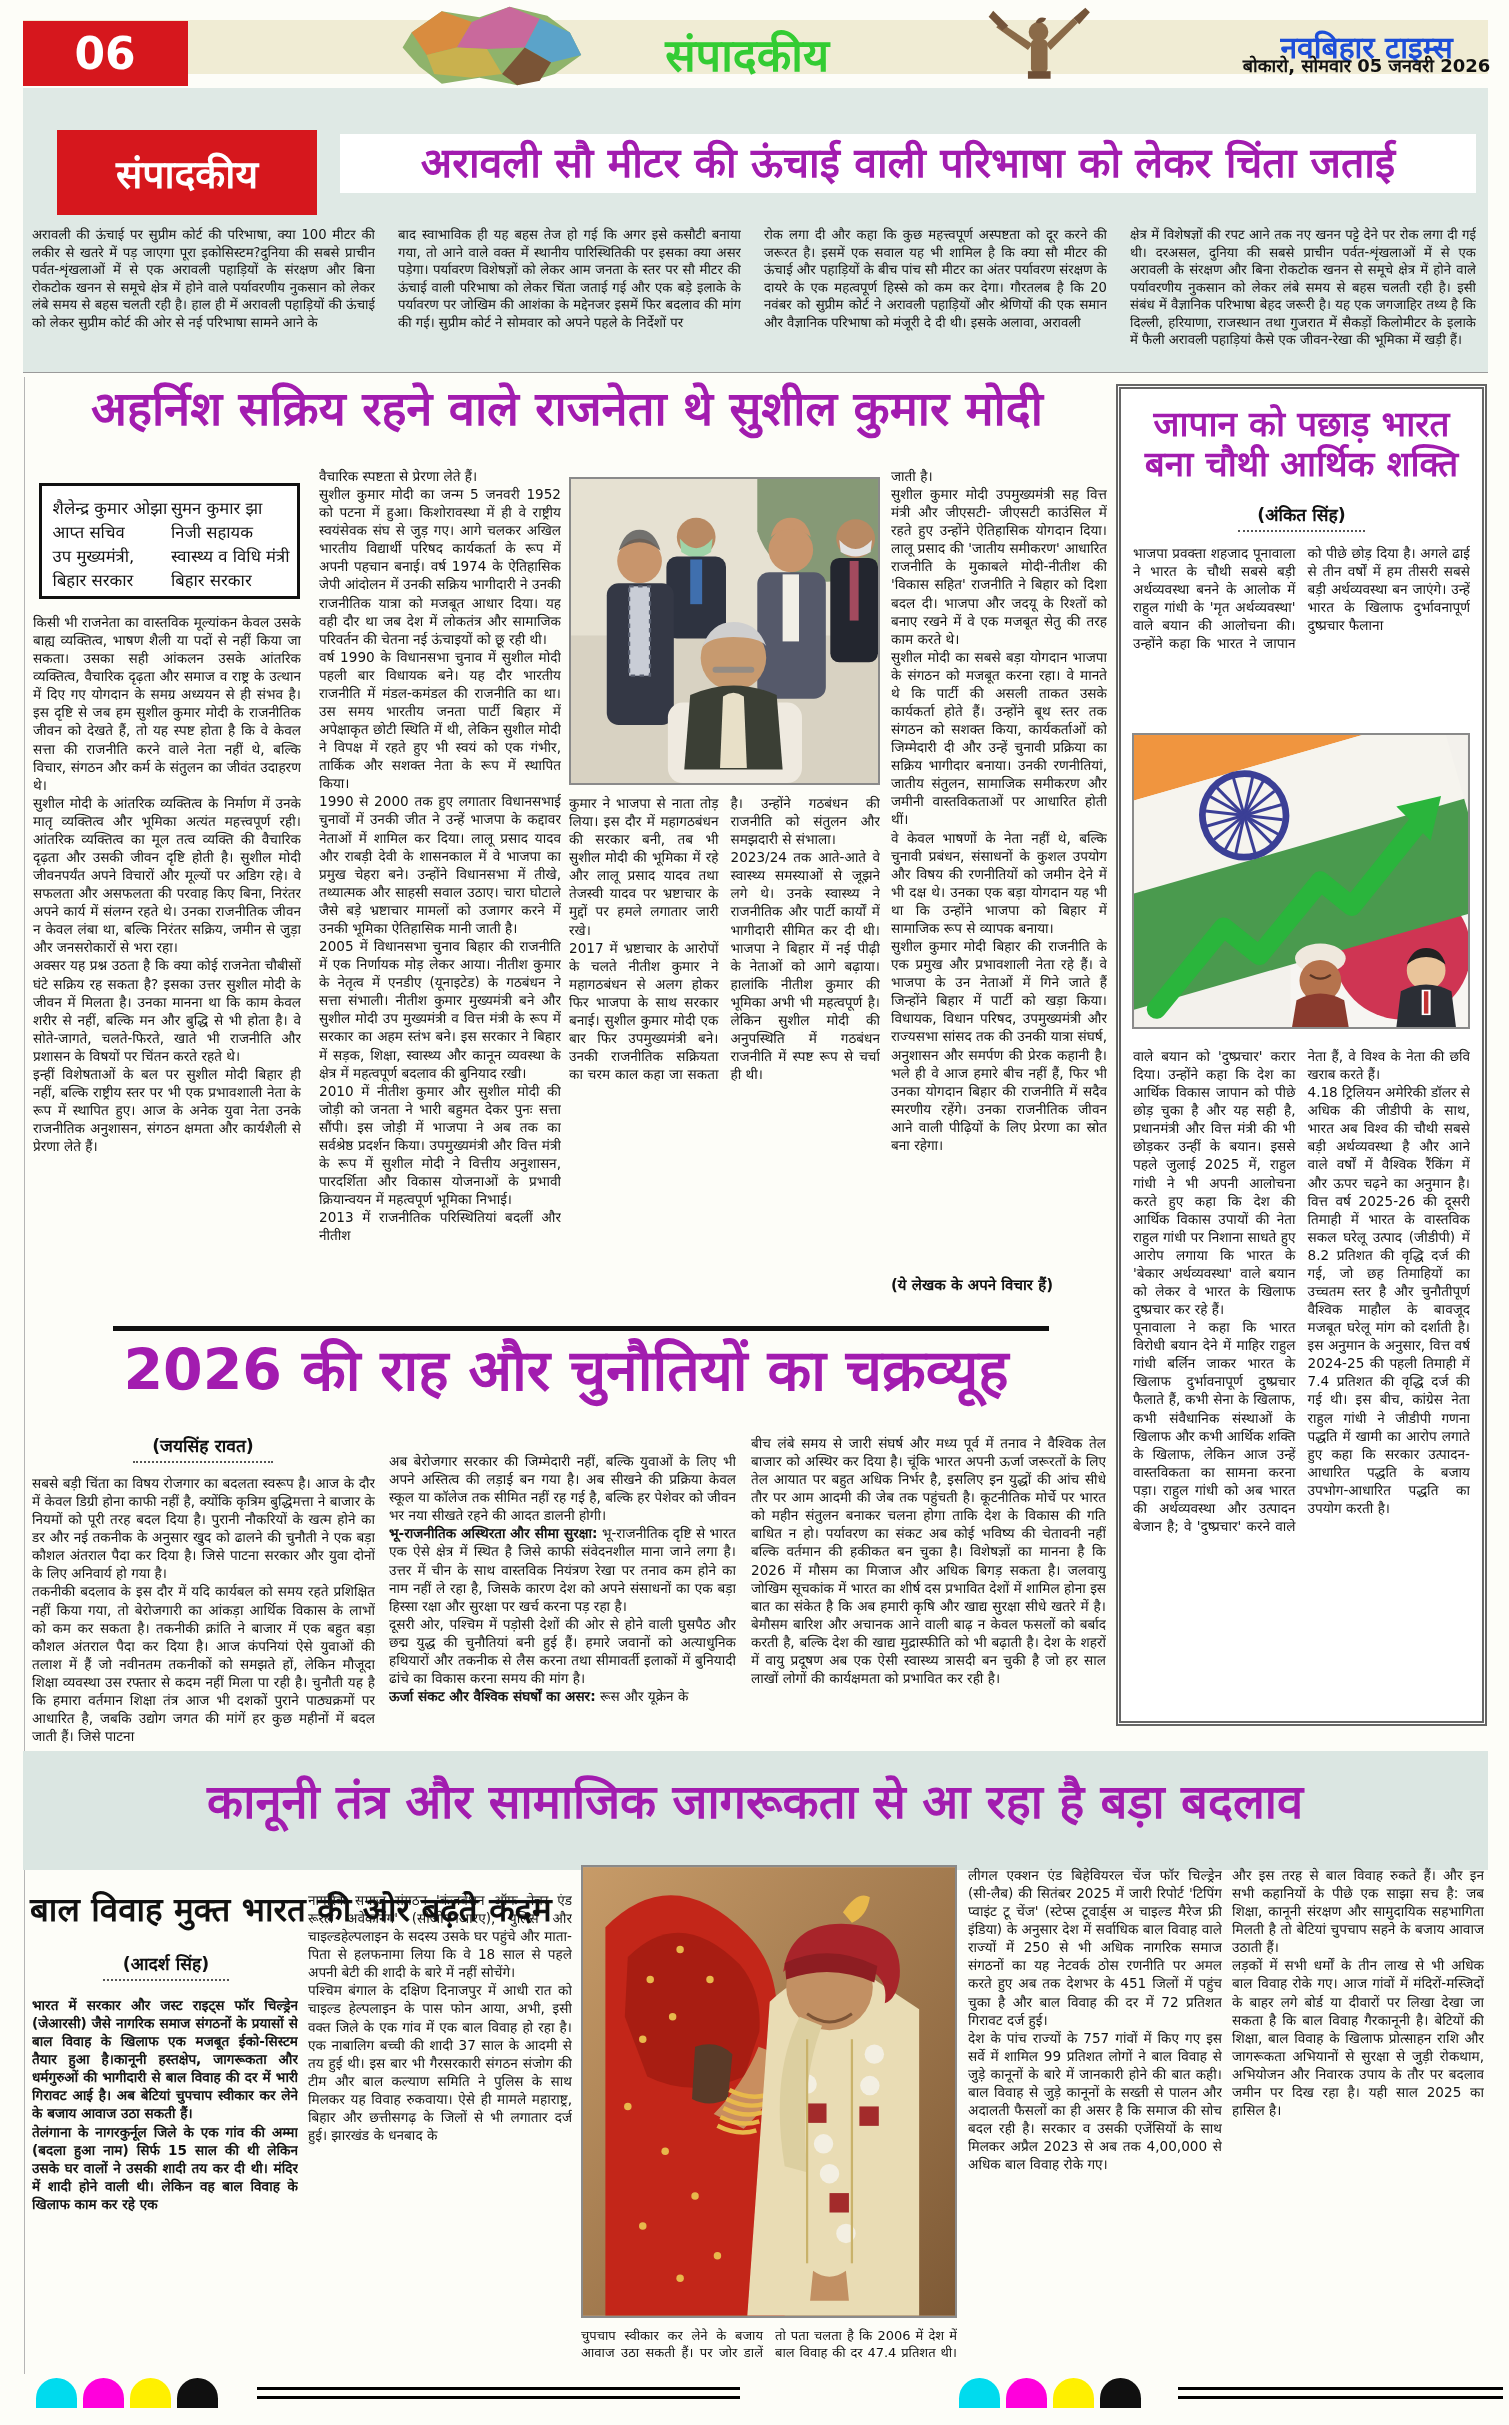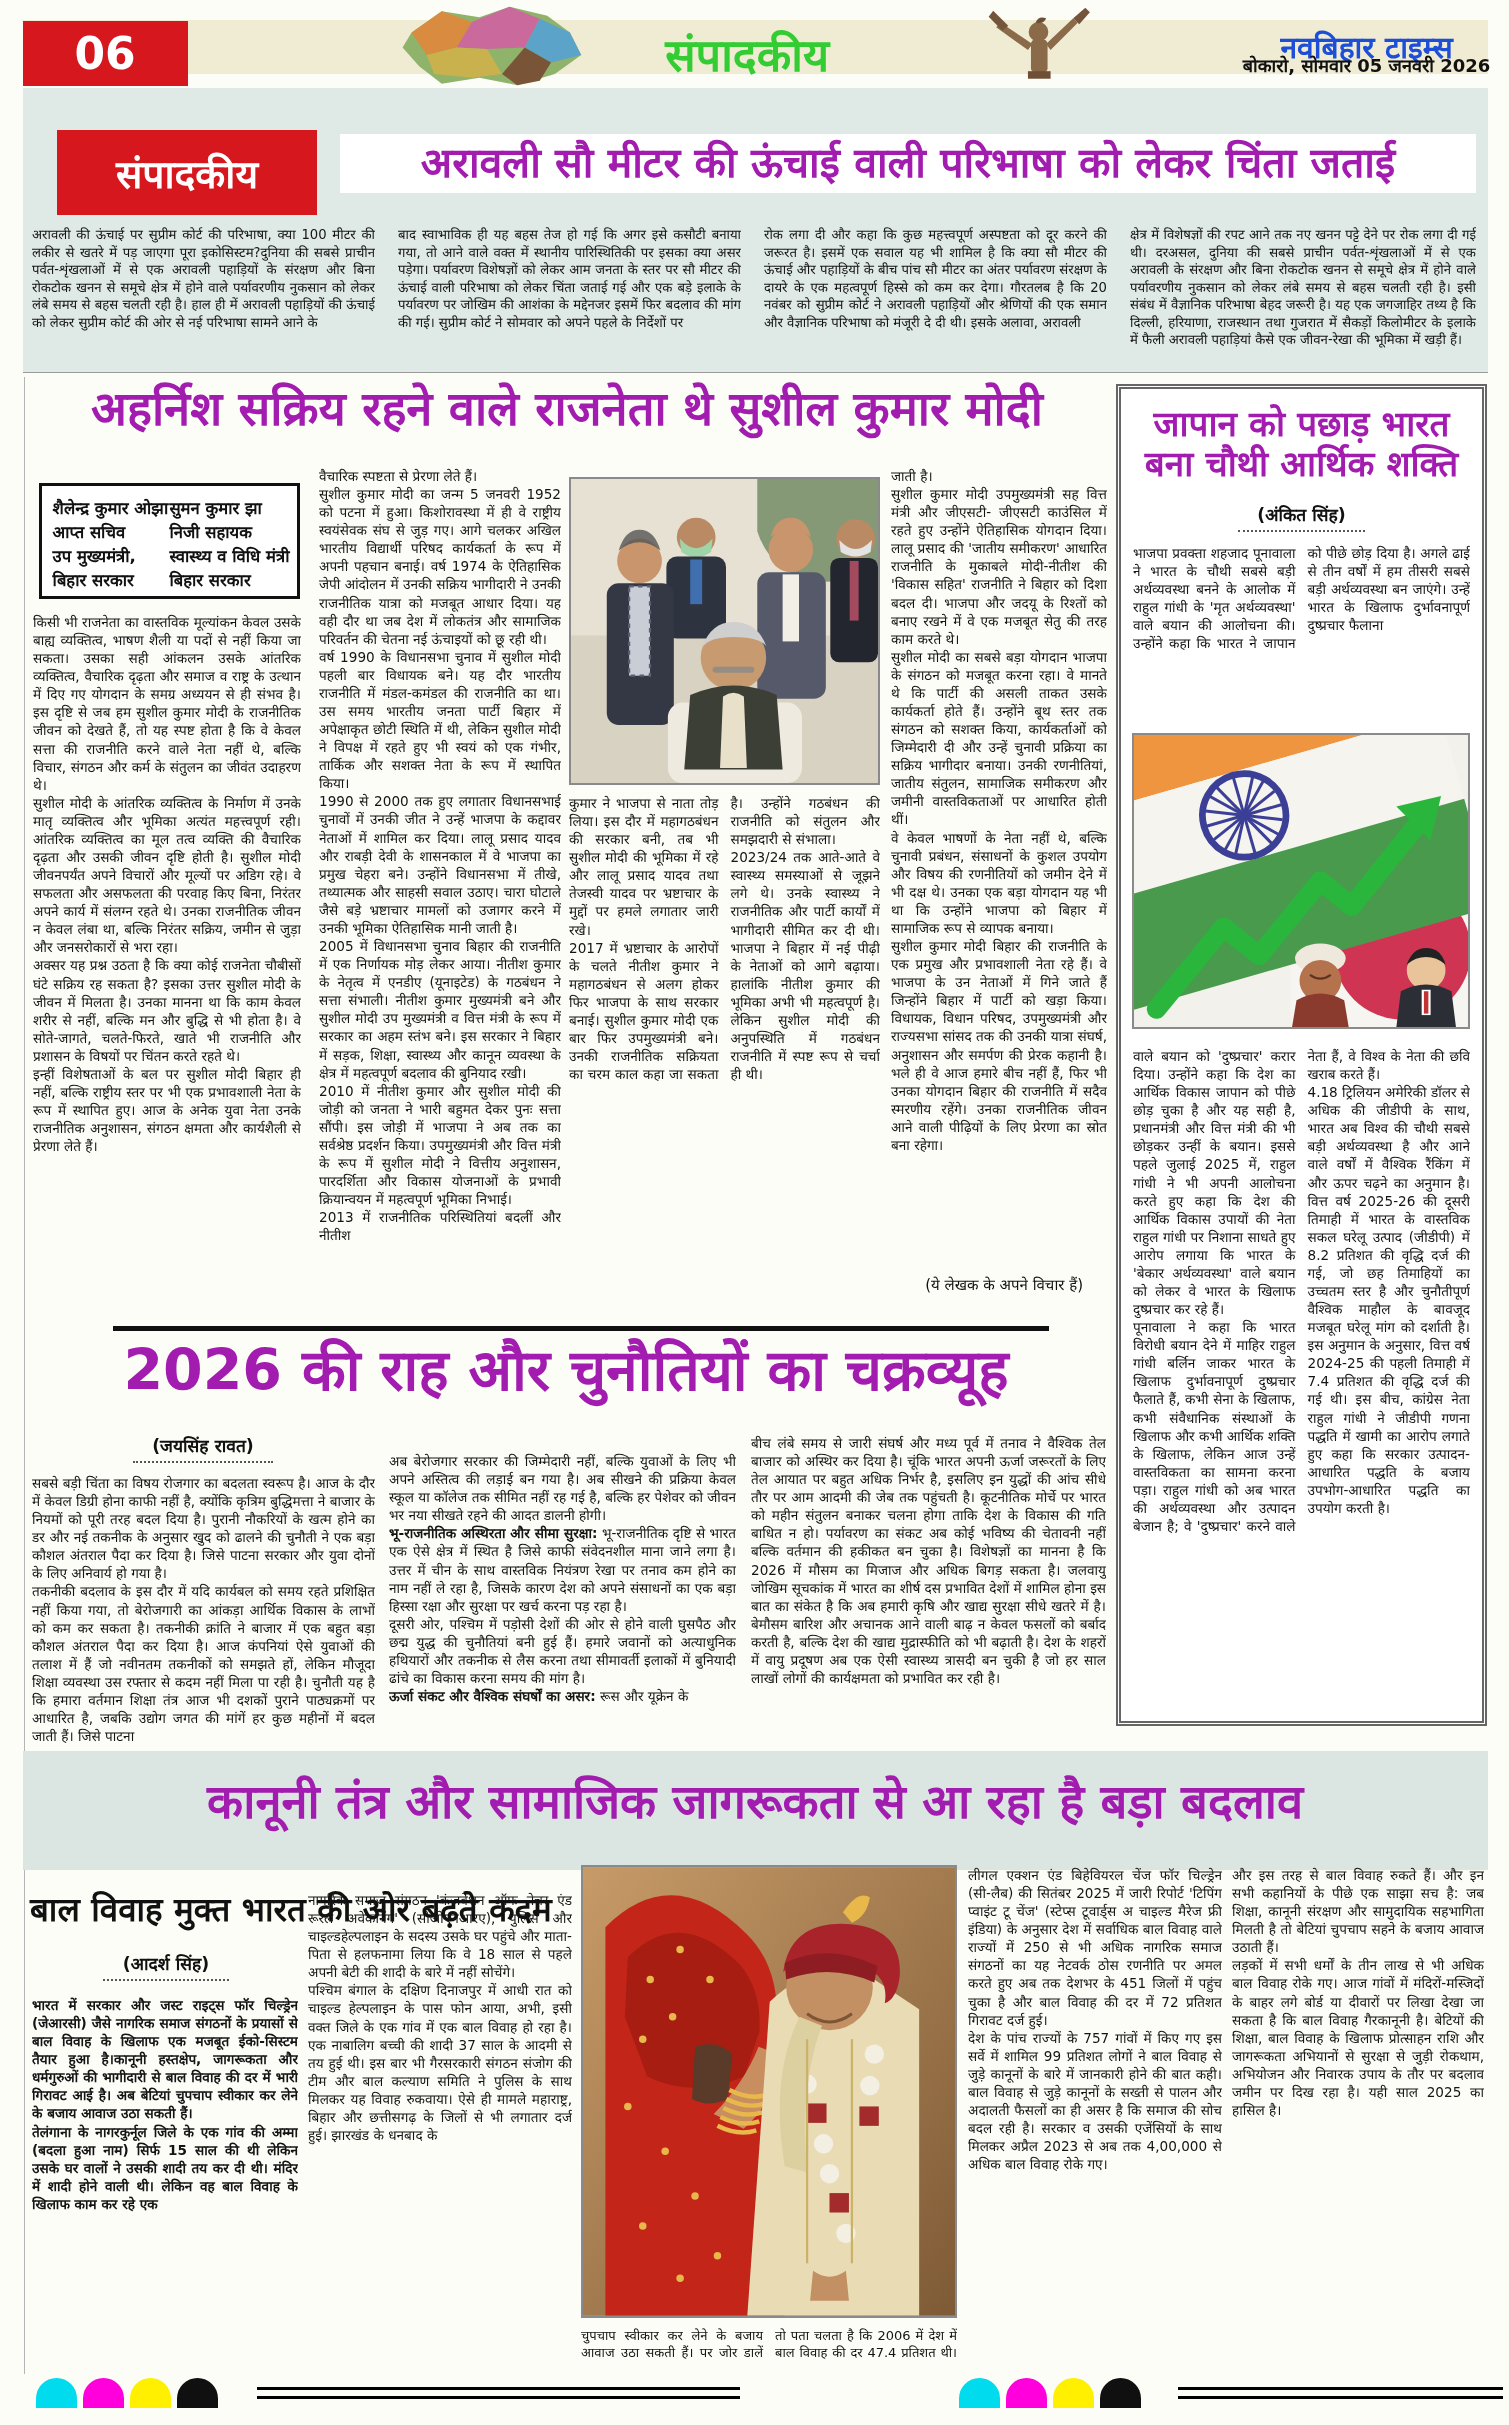--- a/index.html
+++ b/index.html
@@ -8,21 +8,21 @@
   .abs{position:absolute;}
   .body-txt{font-size:13.6px;line-height:1.33;text-align:justify;white-space:pre-line;
             overflow:hidden;color:#141414;}
   .cols-2{column-count:2;column-gap:12px;}
   .hl{font-weight:bold;color:#a21caf;text-align:center;line-height:1.15;}
   .byline{font-weight:bold;text-align:center;font-size:17.4px;}
   .dotline{display:inline-block;border-bottom:2.3px dotted #555;padding:0 19.6px 3.8px 19.6px;}
   .photo-frame{border:2.3px solid #8a8a8a;background:#ddd;box-sizing:border-box;}
   .authors-box{border:3px solid #111;box-sizing:border-box;display:grid;
                grid-template-columns:1fr 1fr;padding:10.6px 7.5px 7.5px 10.6px;background:#fff;}
-  .author-line{font-weight:bold;font-size:16.6px;line-height:1.45;white-space:nowrap;}
+  .author-line{font-weight:normal;font-size:16.6px;line-height:1.45;white-space:nowrap;}
   .jp-box{border:5.3px double #666;box-sizing:border-box;background:#fff;}
   .dome{display:inline-block;width:41px;height:30px;border-radius:20.4px 20.4px 0 0;margin-right:6px;vertical-align:bottom;}
   .c{background:#00dbee;} .m{background:#ff00dc;} .y{background:#fff000;} .k{background:#101010;}
   .dbl-line{height:6px;border-top:3.8px solid #000;border-bottom:3.8px solid #000;}
   .subhead-inline{font-weight:bold;}
   .masthead{background:#f0ecd4;}
   .ed-band{background:#dfe9e5;border-bottom:1.5px solid #9a9a9a;}
   .law-band{background:#dbe6e2;}
   .redbox{background:#d6171d;color:#fff;display:flex;align-items:center;justify-content:center;font-weight:bold;}
   .vrule{border-left:1.5px solid #b5b5b5;width:0;}
@@ -146,21 +146,21 @@
   </svg>
 
   <div class="abs body-txt cols-2" style="left:569px;top:794px;width:311px;height:528px;">कुमार ने भाजपा से नाता तोड़ लिया। इस दौर में महागठबंधन की सरकार बनी, तब भी सुशील मोदी की भूमिका में रहे और लालू प्रसाद यादव तथा तेजस्वी यादव पर भ्रष्टाचार के मुद्दों पर हमले लगातार जारी रखे।
 2017 में भ्रष्टाचार के आरोपों के चलते नीतीश कुमार ने महागठबंधन से अलग होकर फिर भाजपा के साथ सरकार बनाई। सुशील कुमार मोदी एक बार फिर उपमुख्यमंत्री बने। उनकी राजनीतिक सक्रियता का चरम काल कहा जा सकता है। उन्होंने गठबंधन की राजनीति को संतुलन और समझदारी से संभाला।
 2023/24 तक आते-आते वे स्वास्थ्य समस्याओं से जूझने लगे थे। उनके स्वास्थ्य ने राजनीतिक और पार्टी कार्यों में भागीदारी सीमित कर दी थी। भाजपा ने बिहार में नई पीढ़ी के नेताओं को आगे बढ़ाया। हालांकि नीतीश कुमार की भूमिका अभी भी महत्वपूर्ण है। लेकिन सुशील मोदी की अनुपस्थिति में गठबंधन राजनीति में स्पष्ट रूप से चर्चा ही थी।</div>
   <div class="abs body-txt" style="left:891px;top:467px;width:216px;height:802px;">जाती है।
 सुशील कुमार मोदी उपमुख्यमंत्री सह वित्त मंत्री और जीएसटी- जीएसटी काउंसिल में रहते हुए उन्होंने ऐतिहासिक योगदान दिया। लालू प्रसाद की 'जातीय समीकरण' आधारित राजनीति के मुकाबले मोदी-नीतीश की 'विकास सहित' राजनीति ने बिहार को दिशा बदल दी। भाजपा और जदयू के रिश्तों को बनाए रखने में वे एक मजबूत सेतु की तरह काम करते थे।
 सुशील मोदी का सबसे बड़ा योगदान भाजपा के संगठन को मजबूत करना रहा। वे मानते थे कि पार्टी की असली ताकत उसके कार्यकर्ता होते हैं। उन्होंने बूथ स्तर तक संगठन को सशक्त किया, कार्यकर्ताओं को जिम्मेदारी दी और उन्हें चुनावी प्रक्रिया का सक्रिय भागीदार बनाया। उनकी रणनीतियां, जातीय संतुलन, सामाजिक समीकरण और जमीनी वास्तविकताओं पर आधारित होती थीं।
 वे केवल भाषणों के नेता नहीं थे, बल्कि चुनावी प्रबंधन, संसाधनों के कुशल उपयोग और विषय की रणनीतियों को जमीन देने में भी दक्ष थे। उनका एक बड़ा योगदान यह भी था कि उन्होंने भाजपा को बिहार में सामाजिक रूप से व्यापक बनाया।
 सुशील कुमार मोदी बिहार की राजनीति के एक प्रमुख और प्रभावशाली नेता रहे हैं। वे भाजपा के उन नेताओं में गिने जाते हैं जिन्होंने बिहार में पार्टी को खड़ा किया। विधायक, विधान परिषद, उपमुख्यमंत्री और राज्यसभा सांसद तक की उनकी यात्रा संघर्ष, अनुशासन और समर्पण की प्रेरक कहानी है। भले ही वे आज हमारे बीच नहीं हैं, फिर भी उनका योगदान बिहार की राजनीति में सदैव स्मरणीय रहेंगे। उनका राजनीतिक जीवन आने वाली पीढ़ियों के लिए प्रेरणा का स्रोत बना रहेगा।</div>
-  <div class="abs" style="left:867px;top:1274px;width:216px;font-size:15px;font-weight:normal;text-align:right;">(ये लेखक के अपने विचार हैं)</div>
+  <div class="abs" style="left:891px;top:1274px;width:216px;font-size:15px;font-weight:bold;">(ये लेखक के अपने विचार हैं)</div>
 
   <div class="abs jp-box" style="left:1116px;top:384px;width:371px;height:1342px;">
     <div class="abs hl" style="left:7.5px;top:15px;width:346px;font-size:35px;">जापान को पछाड़ भारत बना चौथी आर्थिक शक्ति</div>
     <div class="abs" style="left:7.5px;top:113px;width:346px;text-align:center;">
       <span class="byline dotline">(अंकित सिंह)</span>
     </div>
     <div class="abs body-txt cols-2" style="left:12px;top:155px;width:337px;height:184px;">भाजपा प्रवक्ता शहजाद पूनावाला ने भारत के चौथी सबसे बड़ी अर्थव्यवस्था बनने के आलोक में राहुल गांधी के 'मृत अर्थव्यवस्था' वाले बयान की आलोचना की। उन्होंने कहा कि भारत ने जापान को पीछे छोड़ दिया है। अगले ढाई से तीन वर्षों में हम तीसरी सबसे बड़ी अर्थव्यवस्था बन जाएंगे। उन्हें भारत के खिलाफ दुर्भावनापूर्ण दुष्प्रचार फैलाना</div>
 
     <svg class="abs photo-frame" style="left:10.6px;top:344px;" width="338" height="296" viewBox="0 0 448 392">
       <rect width="448" height="392" fill="#f3f1ec"></rect>

